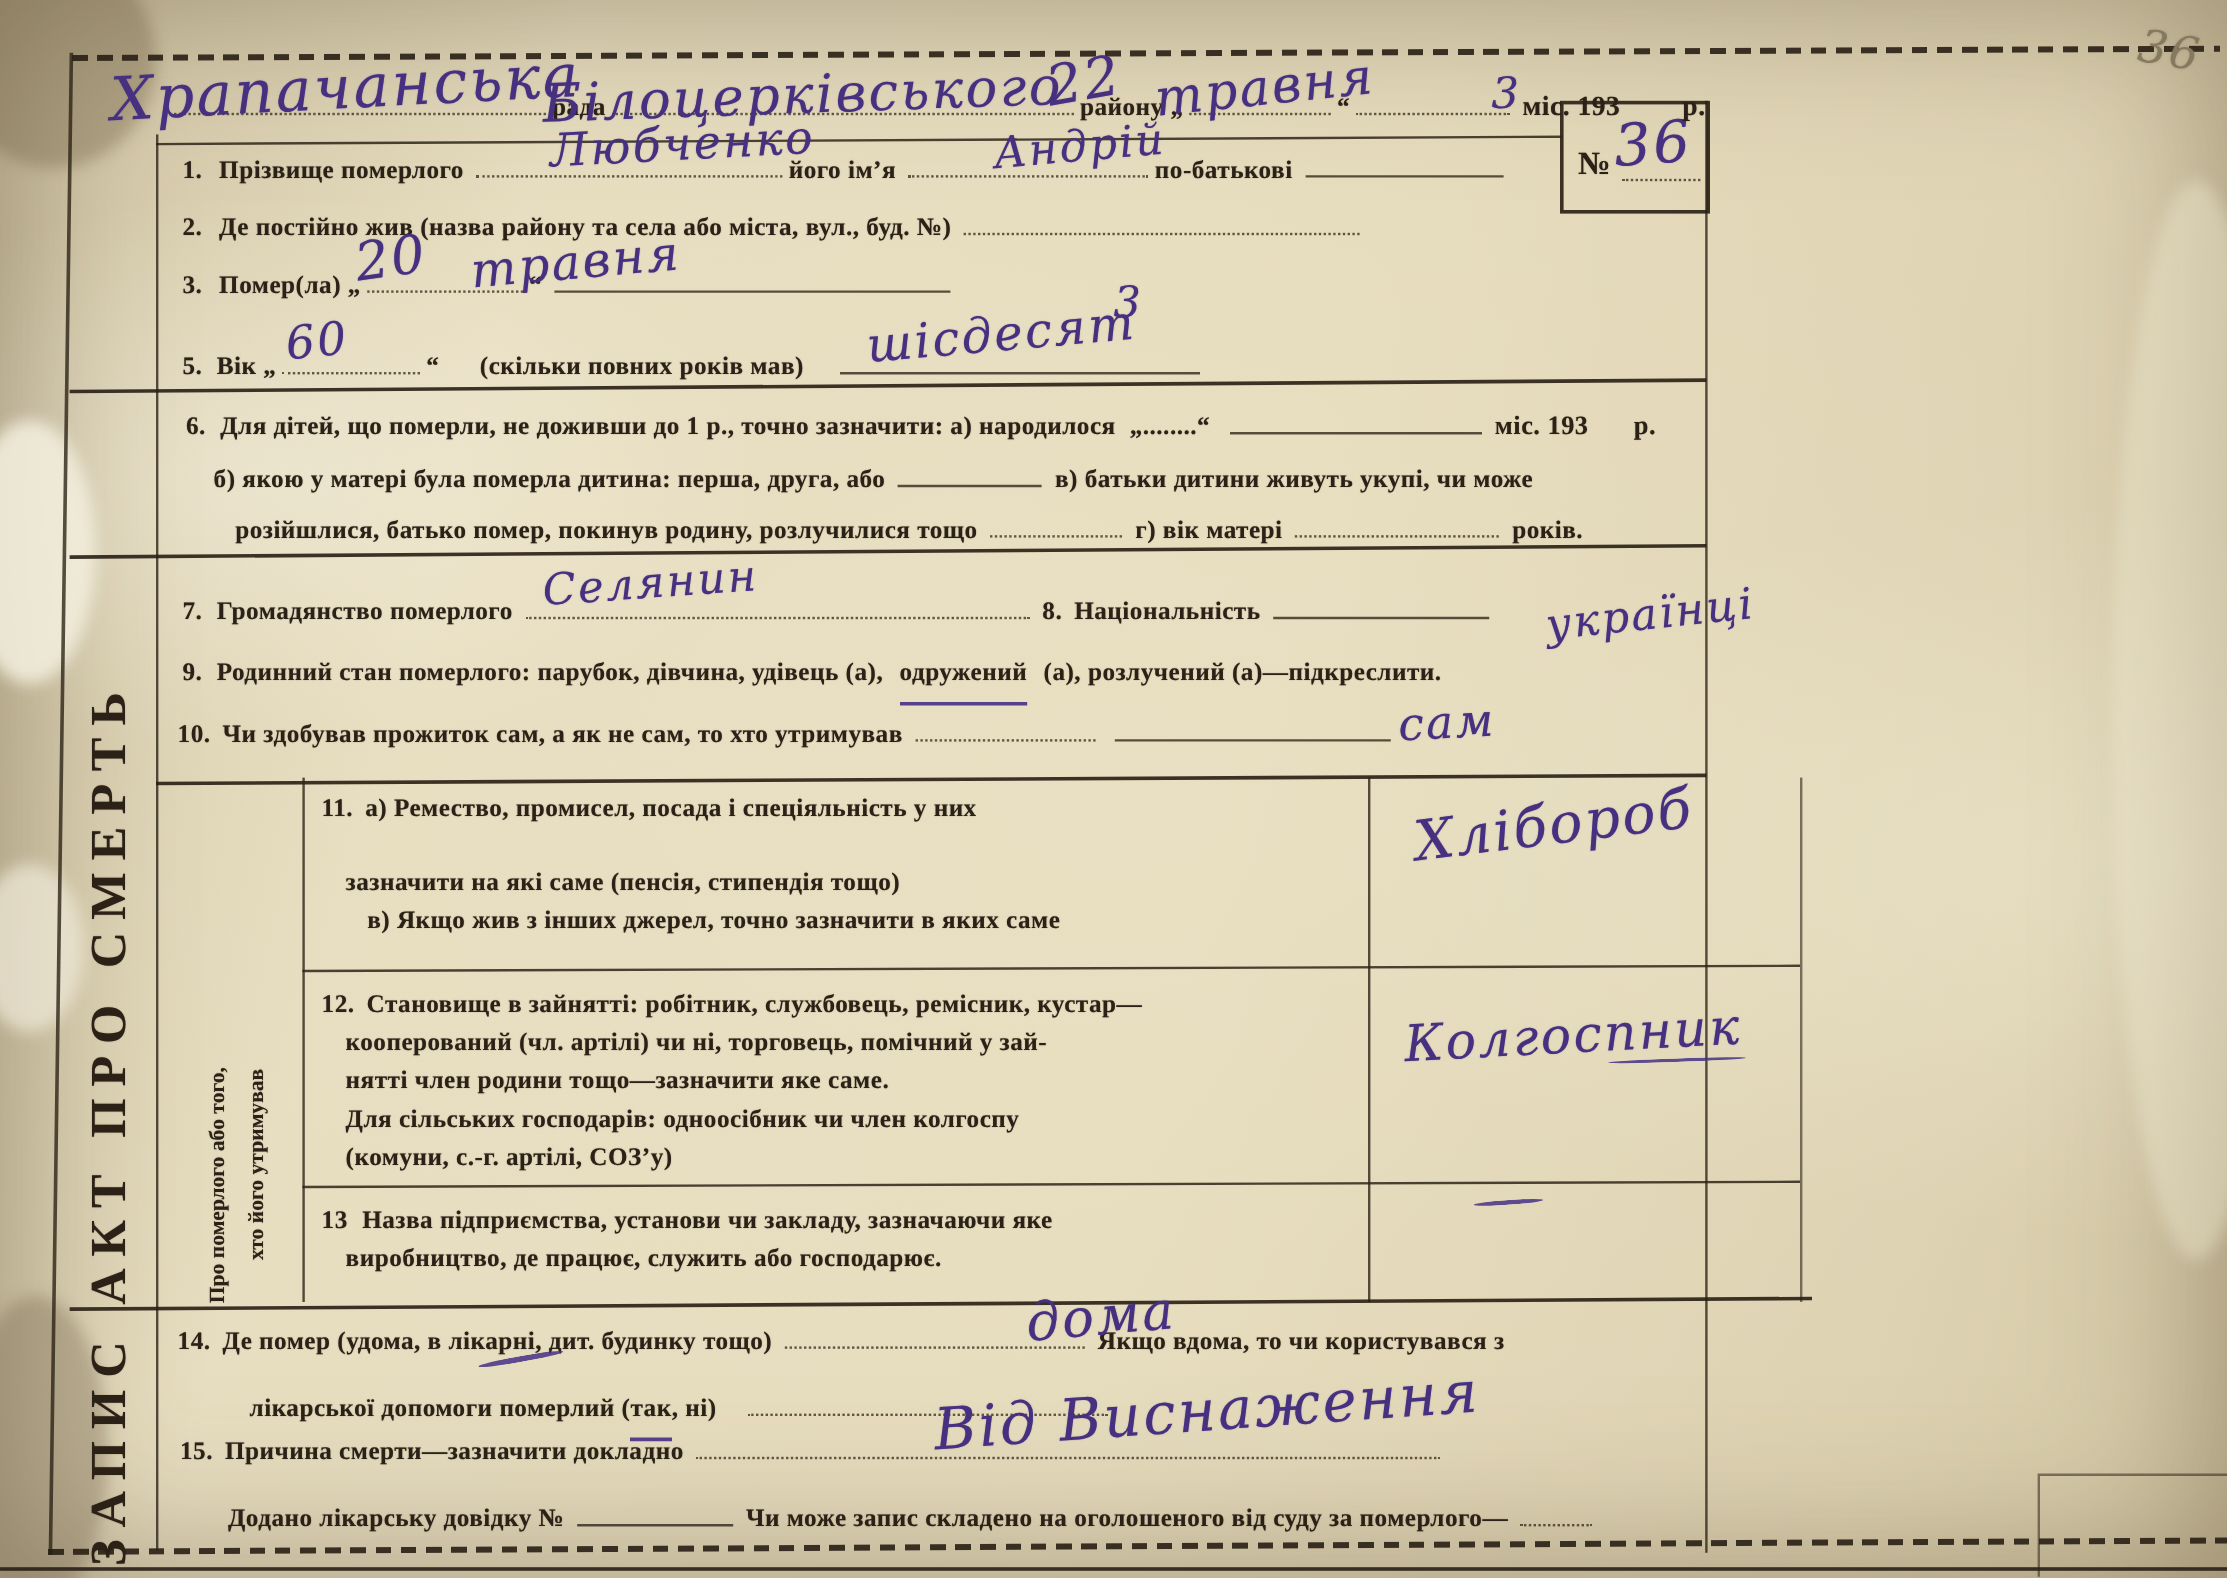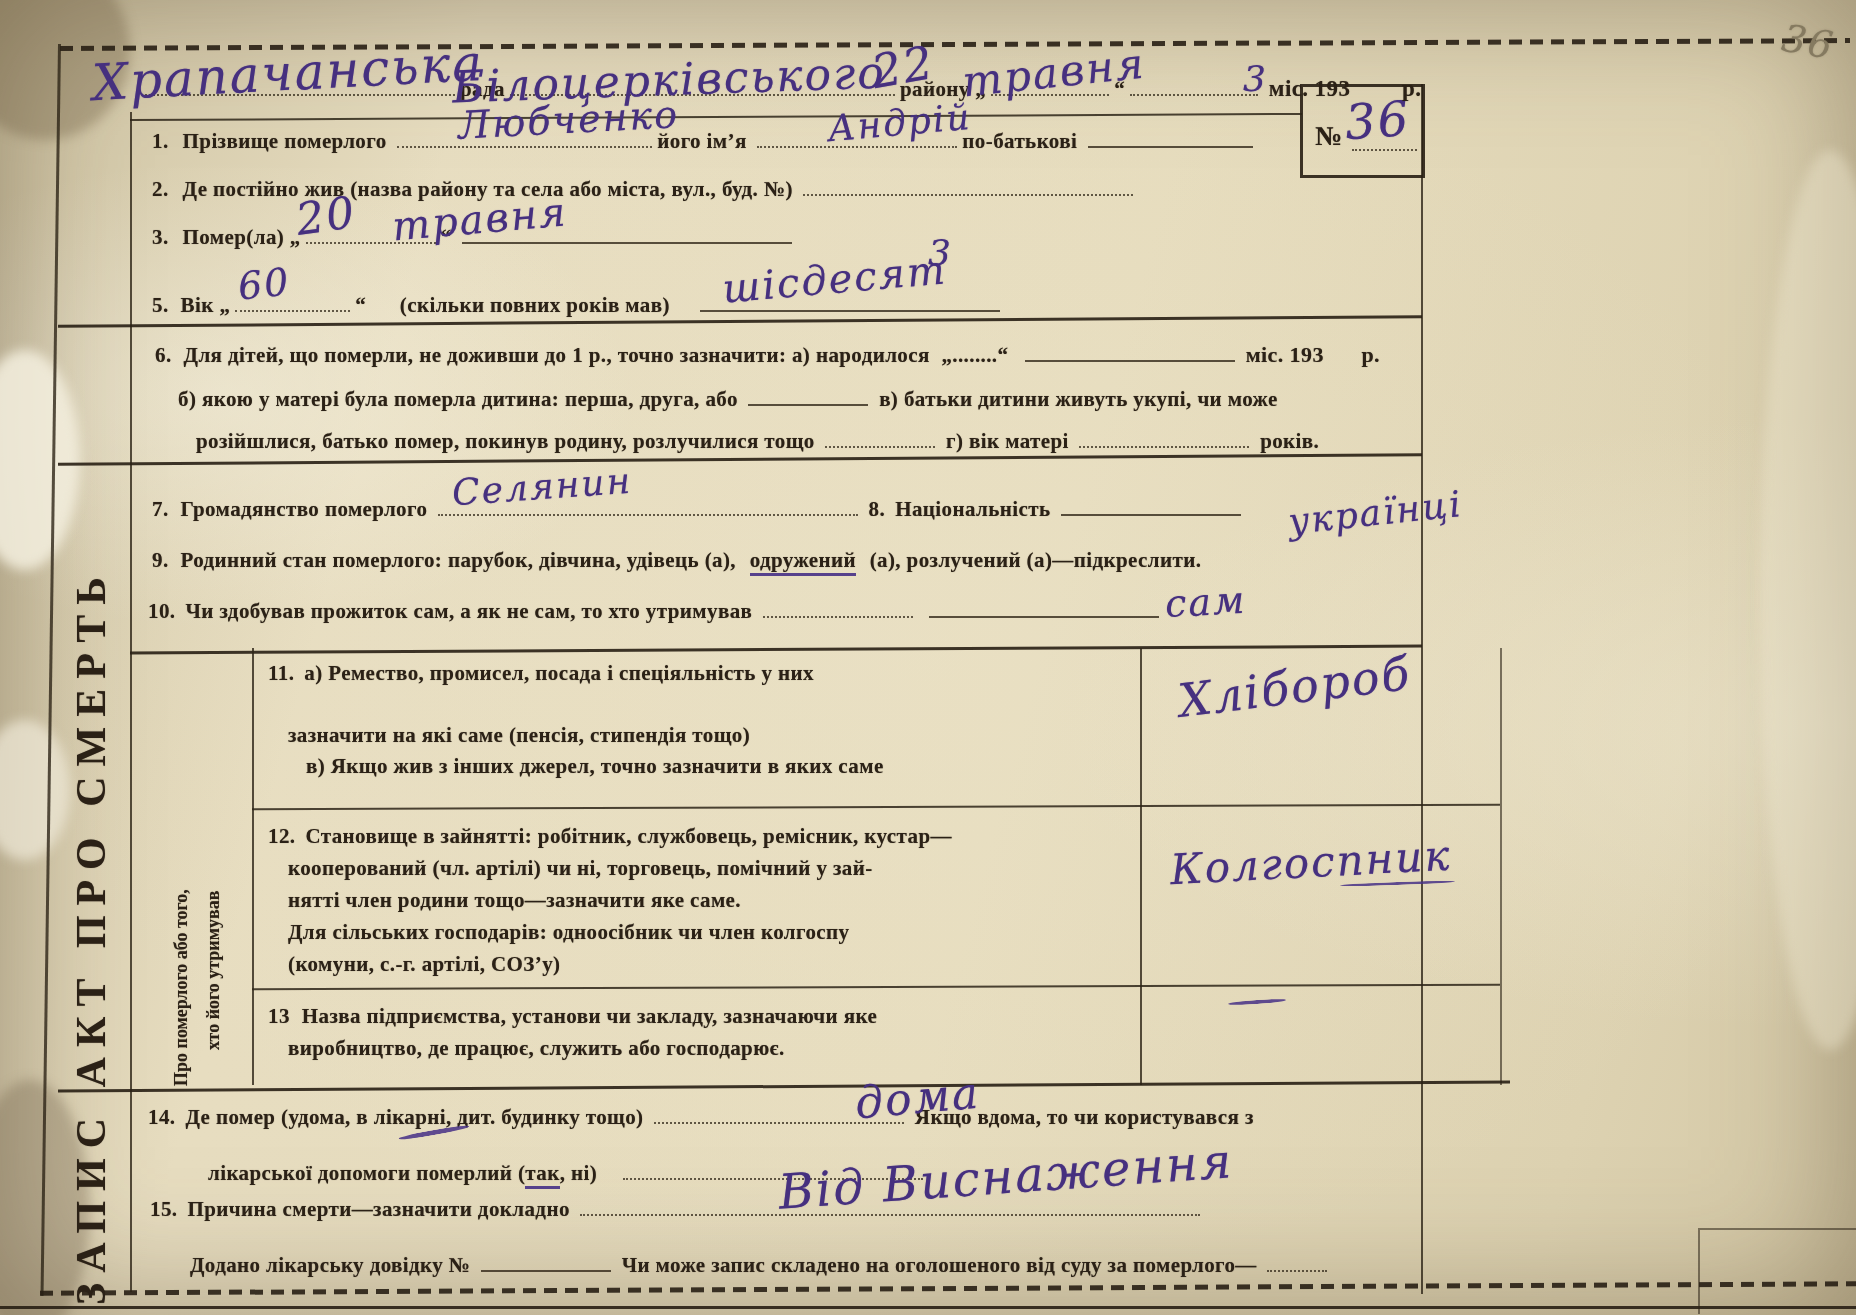--- a/index.html
+++ b/index.html
@@ -11,21 +11,21 @@
       radial-gradient(ellipse at 50% 50%, rgba(238,230,205,.35), transparent 70%),
       linear-gradient(105deg,#cfc4a4,#e7ddc0 22%,#e6dcbd 55%,#ddd2b1 85%,#d3c7a5);
     box-shadow: inset 0 0 140px rgba(90,74,47,.5);
     font-family:"Liberation Serif", serif;
   }
   .print{color:#2b2116; text-shadow:0 0 1px rgba(43,33,22,.45);}
   .row{position:absolute; white-space:nowrap; font-weight:700; font-size:21px; letter-spacing:.4px;}
   .fill{display:inline-block; border-bottom:2px dotted #40342216; border-bottom:2px dotted rgba(50,40,25,.75); height:18px; vertical-align:baseline; margin:0 5px;}
   .fills{display:inline-block; border-bottom:2px solid rgba(50,40,25,.8); height:18px; vertical-align:baseline; margin:0 5px;}
   .u{border-bottom:3px solid rgba(43,33,22,.85); padding-bottom:1px;}
-  .u-ink{border-bottom:3px solid rgba(70,48,134,.9); padding-bottom:1px;}
+  .u-ink{border-bottom:3px solid rgba(70,48,134,.9); padding-bottom:13px;}
   .hw{
     position:absolute; display:inline-block; color:#46307f;
     font-family:"DejaVu Serif", serif; font-style:italic; font-weight:500;
     text-shadow:0 0 1px rgba(70,48,134,.55); letter-spacing:2px; white-space:nowrap;
   }
   .pencil{color:#857a60; text-shadow:0 0 2px rgba(133,122,96,.5); font-family:"DejaVu Serif",serif; font-style:italic;}
   .hline{position:absolute; background:rgba(45,36,23,.85); height:2px;}
   .hline.heavy{height:3px; background:rgba(40,31,20,.9);}
   .vline{position:absolute; background:rgba(45,36,23,.8); width:2px;}
   .hatch{position:absolute; height:5px;

